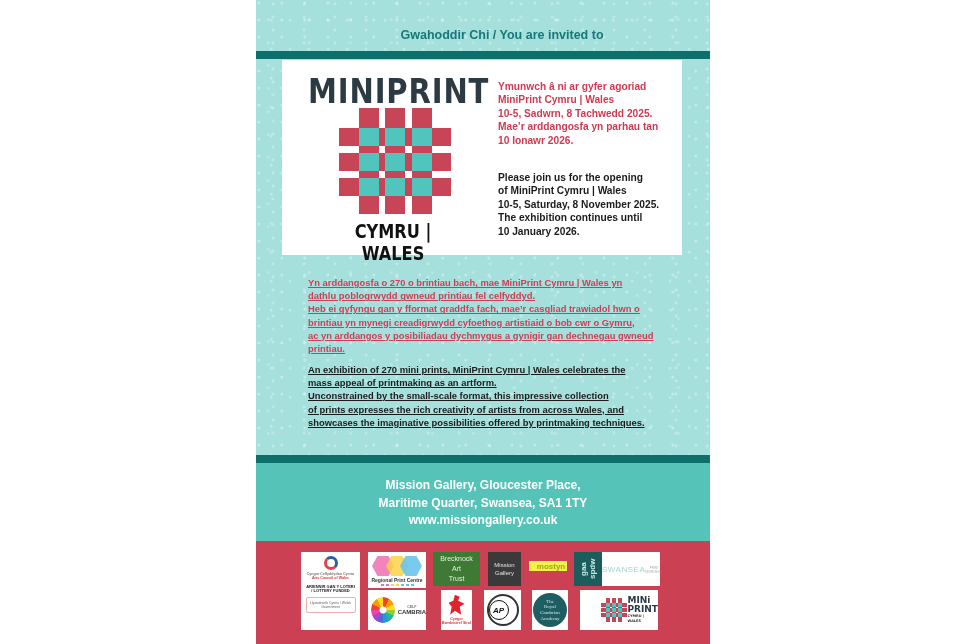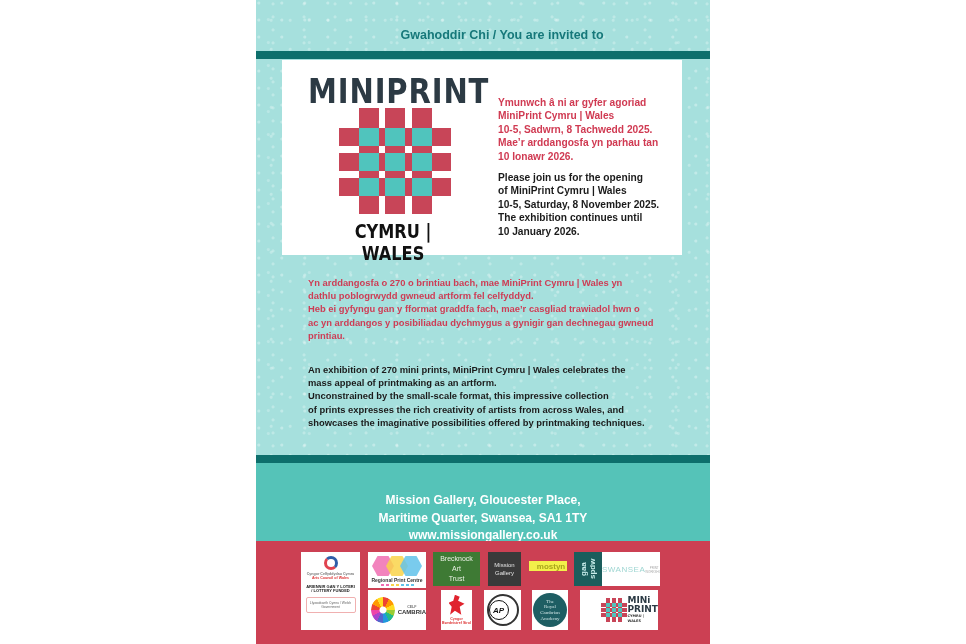--- a/index.html
+++ b/index.html
@@ -48,35 +48,35 @@
   .logo-sub {
     position: absolute; left: 36px; top: 160px; width: 150px;
     font-size: 19px; font-weight: 900; color: #111;
     font-family: "DejaVu Sans", sans-serif; text-align: center;
     transform: scaleX(0.85); transform-origin: center top;
   }
   .card-text {
     position: absolute; left: 216px; width: 182px;
     font-size: 10.2px; font-weight: bold; line-height: 13.4px;
   }
-  .card-text.welsh { top: 20px; color: #d03a52; margin-top: 16px; }
+  .card-text.welsh { top: 20px; color: #d03a52; }
   .card-text.english { top: 111px; color: #1b1b1b; }
   .card-text span { display: block; white-space: nowrap; }
 
   .body-block {
     position: absolute; left: 52px; width: 400px;
-    font-size: 9.4px; font-weight: bold; line-height: 13.2px;
+    font-size: 9.4px; font-weight: bold; line-height: 13.2px; text-decoration: underline;
   }
   .body-block span { display: block; white-space: nowrap; }
   .body-block.welsh { top: 276px; color: #cd3d55; }
   .body-block.english { top: 363px; color: #1b1b1b; }
 
   .address {
     position: absolute; left: 0; top: 463px; width: 454px; height: 78px;
-    background: #55c3b8; text-align: center; padding-top: 29px;
+    background: #55c3b8; text-align: center; padding-top: 14px;
     color: #ffffff; font-weight: bold; font-size: 12px; line-height: 17.5px;
   }
   .address span { display: block; }
 
   .footer {
     position: absolute; left: 0; top: 541px; width: 454px; height: 103px;
     background: #cc4053;
   }
   .logo {
     position: absolute; background: #ffffff; overflow: hidden;
@@ -169,22 +169,23 @@
       <span>Please join us for the opening</span>
       <span>of MiniPrint Cymru | Wales</span>
       <span>10-5, Saturday, 8 November 2025.</span>
       <span>The exhibition continues until</span>
       <span>10 January 2026.</span>
     </div>
   </div>
 
   <div class="body-block welsh">
     <span>Yn arddangosfa o 270 o brintiau bach, mae MiniPrint Cymru | Wales yn</span>
-    <span>dathlu poblogrwydd gwneud artform fel celfyddyd.</span>
+    <span>dathlu poblogrwydd gwneud printiau fel celfyddyd.</span>
     <span>Heb ei gyfyngu gan y fformat graddfa fach, mae’r casgliad trawiadol hwn o</span>
+    <span>brintiau yn mynegi creadigrwydd cyfoethog artistiaid o bob cwr o Gymru,</span>
     <span>ac yn arddangos y posibiliadau dychmygus a gynigir gan dechnegau gwneud</span>
     <span>printiau.</span>
   </div>
   <div class="body-block english">
     <span>An exhibition of 270 mini prints, MiniPrint Cymru | Wales celebrates the</span>
     <span>mass appeal of printmaking as an artform.</span>
     <span>Unconstrained by the small-scale format, this impressive collection</span>
     <span>of prints expresses the rich creativity of artists from across Wales, and</span>
     <span>showcases the imaginative possibilities offered by printmaking techniques.</span>
   </div>

